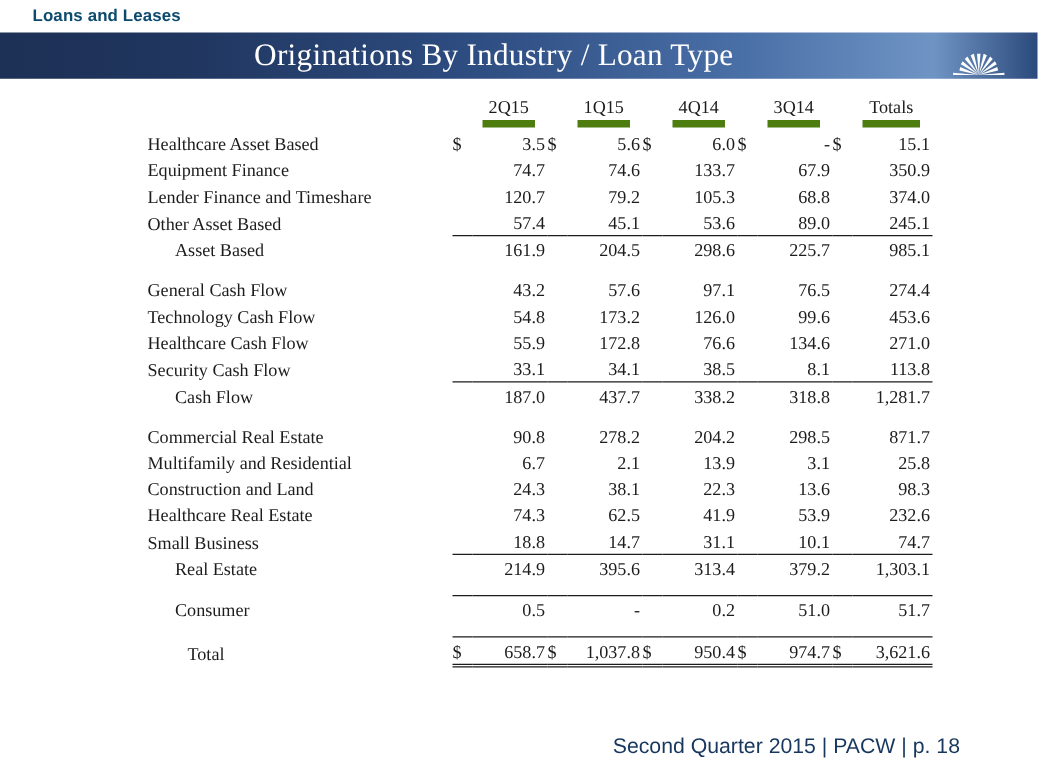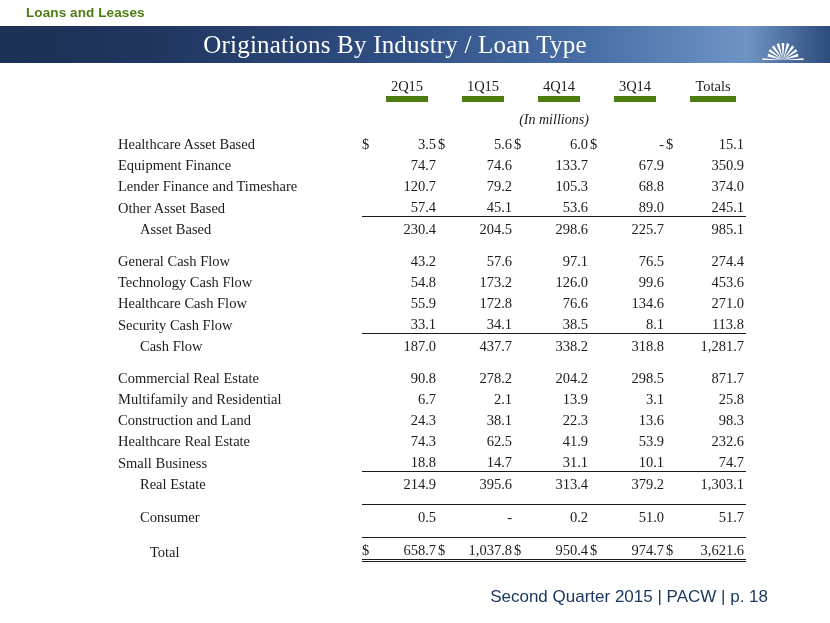--- a/index.html
+++ b/index.html
@@ -20,21 +20,21 @@
     height: 623px;
   }
   
   .top-label {
     position: absolute;
     top: 5px;
     left: 8px;
     font-family: "Liberation Sans", sans-serif;
     font-weight: bold;
     font-size: 13.5px;
-    color: #4d7c0f;
+    color: #0c4a6e;
     letter-spacing: 0.1px;
     padding-left: 18px;
   }
   
   .banner {
     position: absolute;
     top: 26px;
     left: 0;
     width: 830px;
     height: 37px;
@@ -172,24 +172,20 @@
           <td class="num colhdr"><span>2Q15</span></td>
           <td class="cur"></td>
           <td class="num colhdr"><span>1Q15</span></td>
           <td class="cur"></td>
           <td class="num colhdr"><span>4Q14</span></td>
           <td class="cur"></td>
           <td class="num colhdr"><span>3Q14</span></td>
           <td class="cur"></td>
           <td class="num tot colhdr"><span>Totals</span></td>
         </tr>
-        <tr>
-          <td class="lbl"></td>
-          <td colspan="11" class="units">(In millions)</td>
-        </tr>
       </thead>
       <tbody>
           <tr class="">
             <td class="lbl">Healthcare Asset Based</td>
             <td class="cur">$</td>
             <td class="num">3.5</td>
             <td class="cur">$</td>
             <td class="num">5.6</td>
             <td class="cur">$</td>
             <td class="num">6.0</td>
@@ -233,21 +229,21 @@
             <td class="cur"></td>
             <td class="num">53.6</td>
             <td class="cur"></td>
             <td class="num">89.0</td>
             <td class="cur"></td>
             <td class="num tot">245.1</td>
           </tr>
           <tr class="subtotal">
             <td class="lbl indent">Asset Based</td>
             <td class="cur"></td>
-            <td class="num">230.4</td>
+            <td class="num">161.9</td>
             <td class="cur"></td>
             <td class="num">204.5</td>
             <td class="cur"></td>
             <td class="num">298.6</td>
             <td class="cur"></td>
             <td class="num">225.7</td>
             <td class="cur"></td>
             <td class="num tot">985.1</td>
           </tr>
           <tr class="gap-row">

